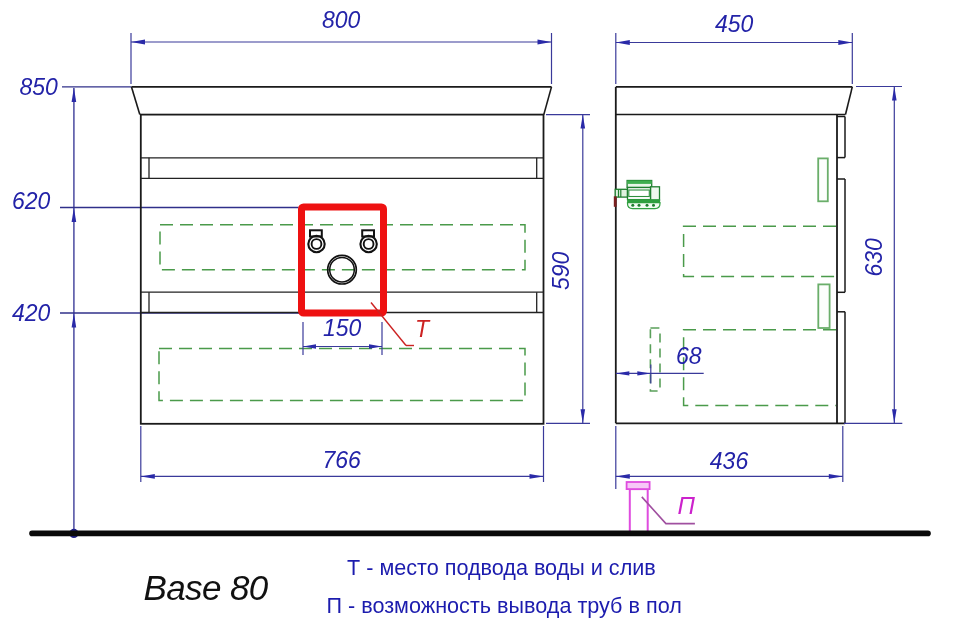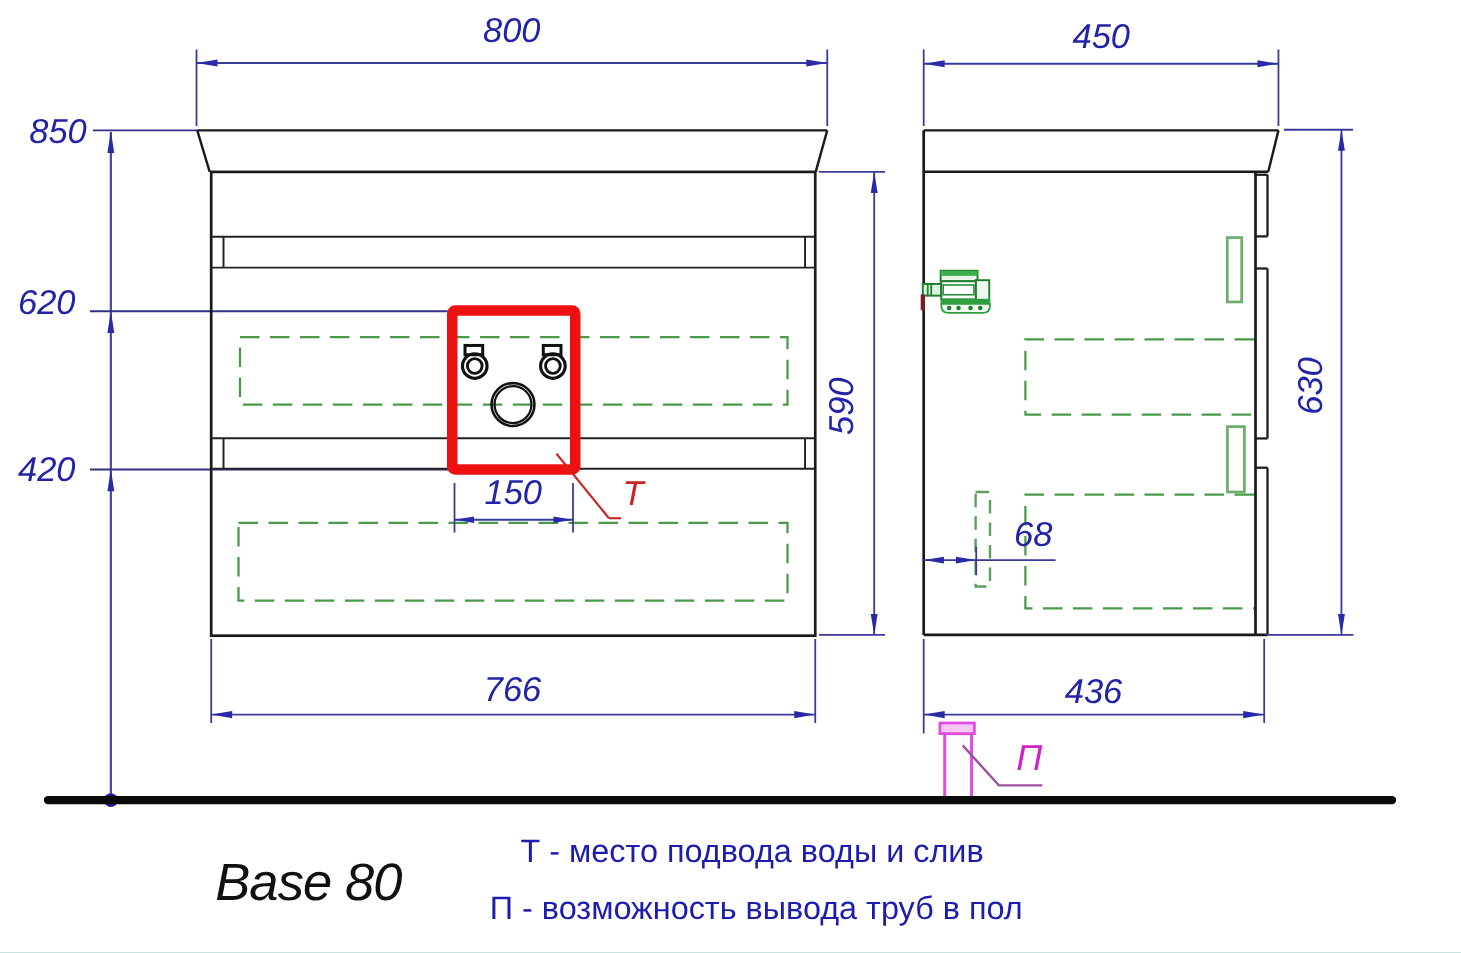--- a/index.html
+++ b/index.html
@@ -1,16 +1,16 @@
 <!DOCTYPE html>
 <html><head>
 <meta charset="utf-8">
 <style>
   html,body{margin:0;padding:0;background:#ffffff;}
-  .wrap{width:974px;height:635px;position:relative;background:#0f766e;overflow:hidden;}
+  .wrap{width:974px;height:635px;position:relative;background:#a21caf;overflow:hidden;}
   svg{display:block;}
   text{font-family:"Liberation Sans", sans-serif;}
   .dim{fill:#2323a8;font-style:italic;font-size:23px;}
   .leg{fill:#1c1cae;font-size:21.6px;}
 </style>
 </head>
 <body>
 <div class="wrap">
 <svg width="974" height="635" viewBox="0 0 974 635">
 <rect x="0" y="0" width="974" height="635" fill="#ffffff"></rect>

